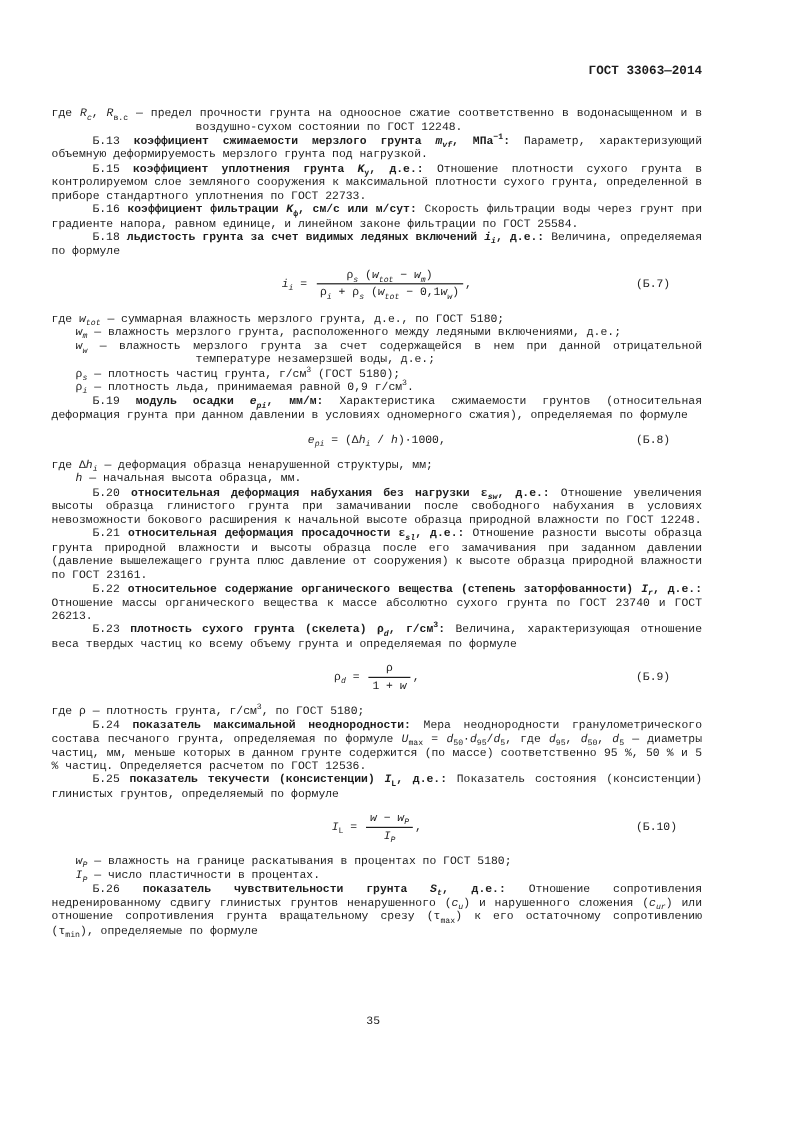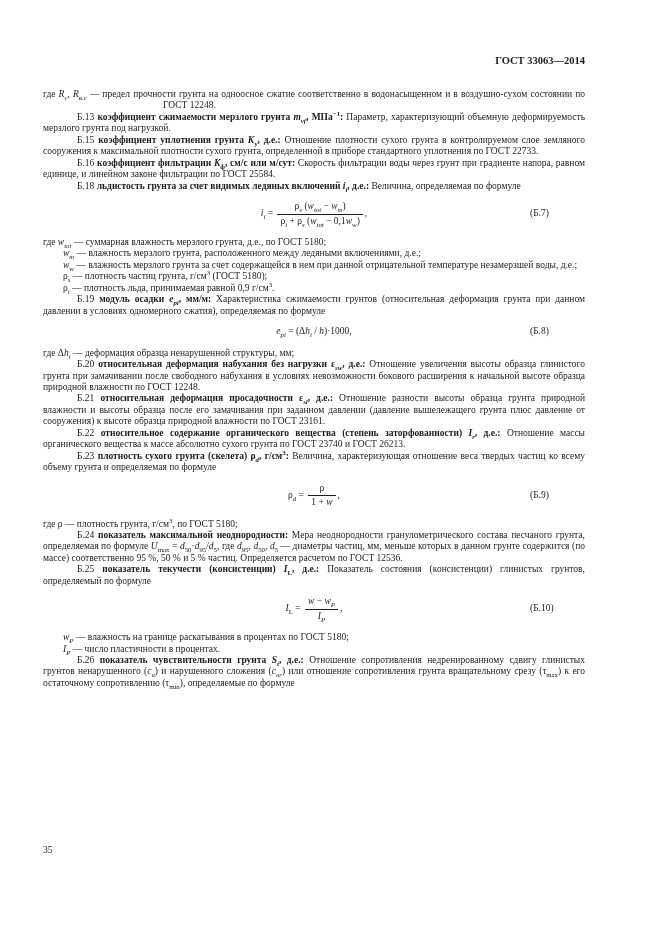--- a/index.html
+++ b/index.html
@@ -2,21 +2,21 @@
 <html><head>
 <meta charset="utf-8">
 <style>
   html, body { margin: 0; padding: 0; background: #ffffff; }
   .page {
     position: relative;
     width: 592px;
     height: 935px;
     background: #ffffff;
     color: #1c1c1c;
-    font-family: Liberation Serif, serif;
+    font-family: Liberation Mono, monospace;
     font-size: 9.5px;
     line-height: 11.45px;
     overflow: hidden;
   }
   .header {
     position: absolute;
     top: 55px;
     left: 43px;
     width: 542px;
     text-align: right;
@@ -63,21 +63,21 @@
     margin: 0 2px;
   }
   .fnum { display: block; border-bottom: 1px solid #1c1c1c; padding: 0 3px 1px; }
   .fden { display: block; padding: 1px 3px 0; }
   sub, sup { line-height: 0; font-size: 0.72em; }
   .page-number {
     position: absolute;
     top: 845px;
     left: 43px;
     width: 536px;
-    text-align: left;
+    text-align: center;
   }
 </style>
 </head>
 <body>
 
 <div class="page">
   <div class="header">
     <span>ГОСТ 33063—2014</span>
   </div>
   <div class="content">
@@ -97,20 +97,21 @@
         <div class="where-item cont">ρ<sub><i>s</i></sub> — плотность частиц грунта, г/см<sup>3</sup> (ГОСТ 5180);</div>
         <div class="where-item cont">ρ<sub><i>i</i></sub> — плотность льда, принимаемая равной 0,9 г/см<sup>3</sup>.</div>
       </div>
       <div class="para">Б.19 <b>модуль осадки <i>e<sub>pi</sub></i>, мм/м:</b> Характеристика сжимаемости грунтов (относительная деформация грунта при данном давлении в условиях одномерного сжатия), определяемая по формуле</div>
       <div class="formula">
         <span class="feq"><i>e<sub>pi</sub></i> = (Δ<i>h<sub>i</sub></i> / <i>h</i>)·1000,</span>
         <span class="feqnum">(Б.8)</span>
       </div>
       <div class="wherelist">
         <div class="where-item">где Δ<i>h<sub>i</sub></i> — деформация образца ненарушенной структуры, мм;</div>
+        <div class="where-item cont"><i>h</i> — начальная высота образца, мм.</div>
       </div>
       <div class="para">Б.20 <b>относительная деформация набухания без нагрузки ε<i><sub>sw</sub></i>, д.е.:</b> Отношение увеличения высоты образца глинистого грунта при замачивании после свободного набухания в условиях невозможности бокового расширения к начальной высоте образца природной влажности по ГОСТ 12248.</div>
       <div class="para">Б.21 <b>относительная деформация просадочности ε<i><sub>sl</sub></i>, д.е.:</b> Отношение разности высоты образца грунта природной влажности и высоты образца после его замачивания при заданном давлении (давление вышележащего грунта плюс давление от сооружения) к высоте образца природной влажности по ГОСТ 23161.</div>
       <div class="para">Б.22 <b>относительное содержание органического вещества (степень заторфованности) <i>I<sub>r</sub></i>, д.е.:</b> Отношение массы органического вещества к массе абсолютно сухого грунта по ГОСТ 23740 и ГОСТ 26213.</div>
       <div class="para">Б.23 <b>плотность сухого грунта (скелета) ρ<sub><i>d</i></sub>, г/см<sup>3</sup>:</b> Величина, характеризующая отношение веса твердых частиц ко всему объему грунта и определяемая по формуле</div>
       <div class="formula">
         <span class="feq">ρ<sub><i>d</i></sub> = <span class="frac"><span class="fnum">ρ</span><span class="fden">1 + <i>w</i></span></span>,</span>
         <span class="feqnum">(Б.9)</span>
       </div>
       <div class="wherelist">

